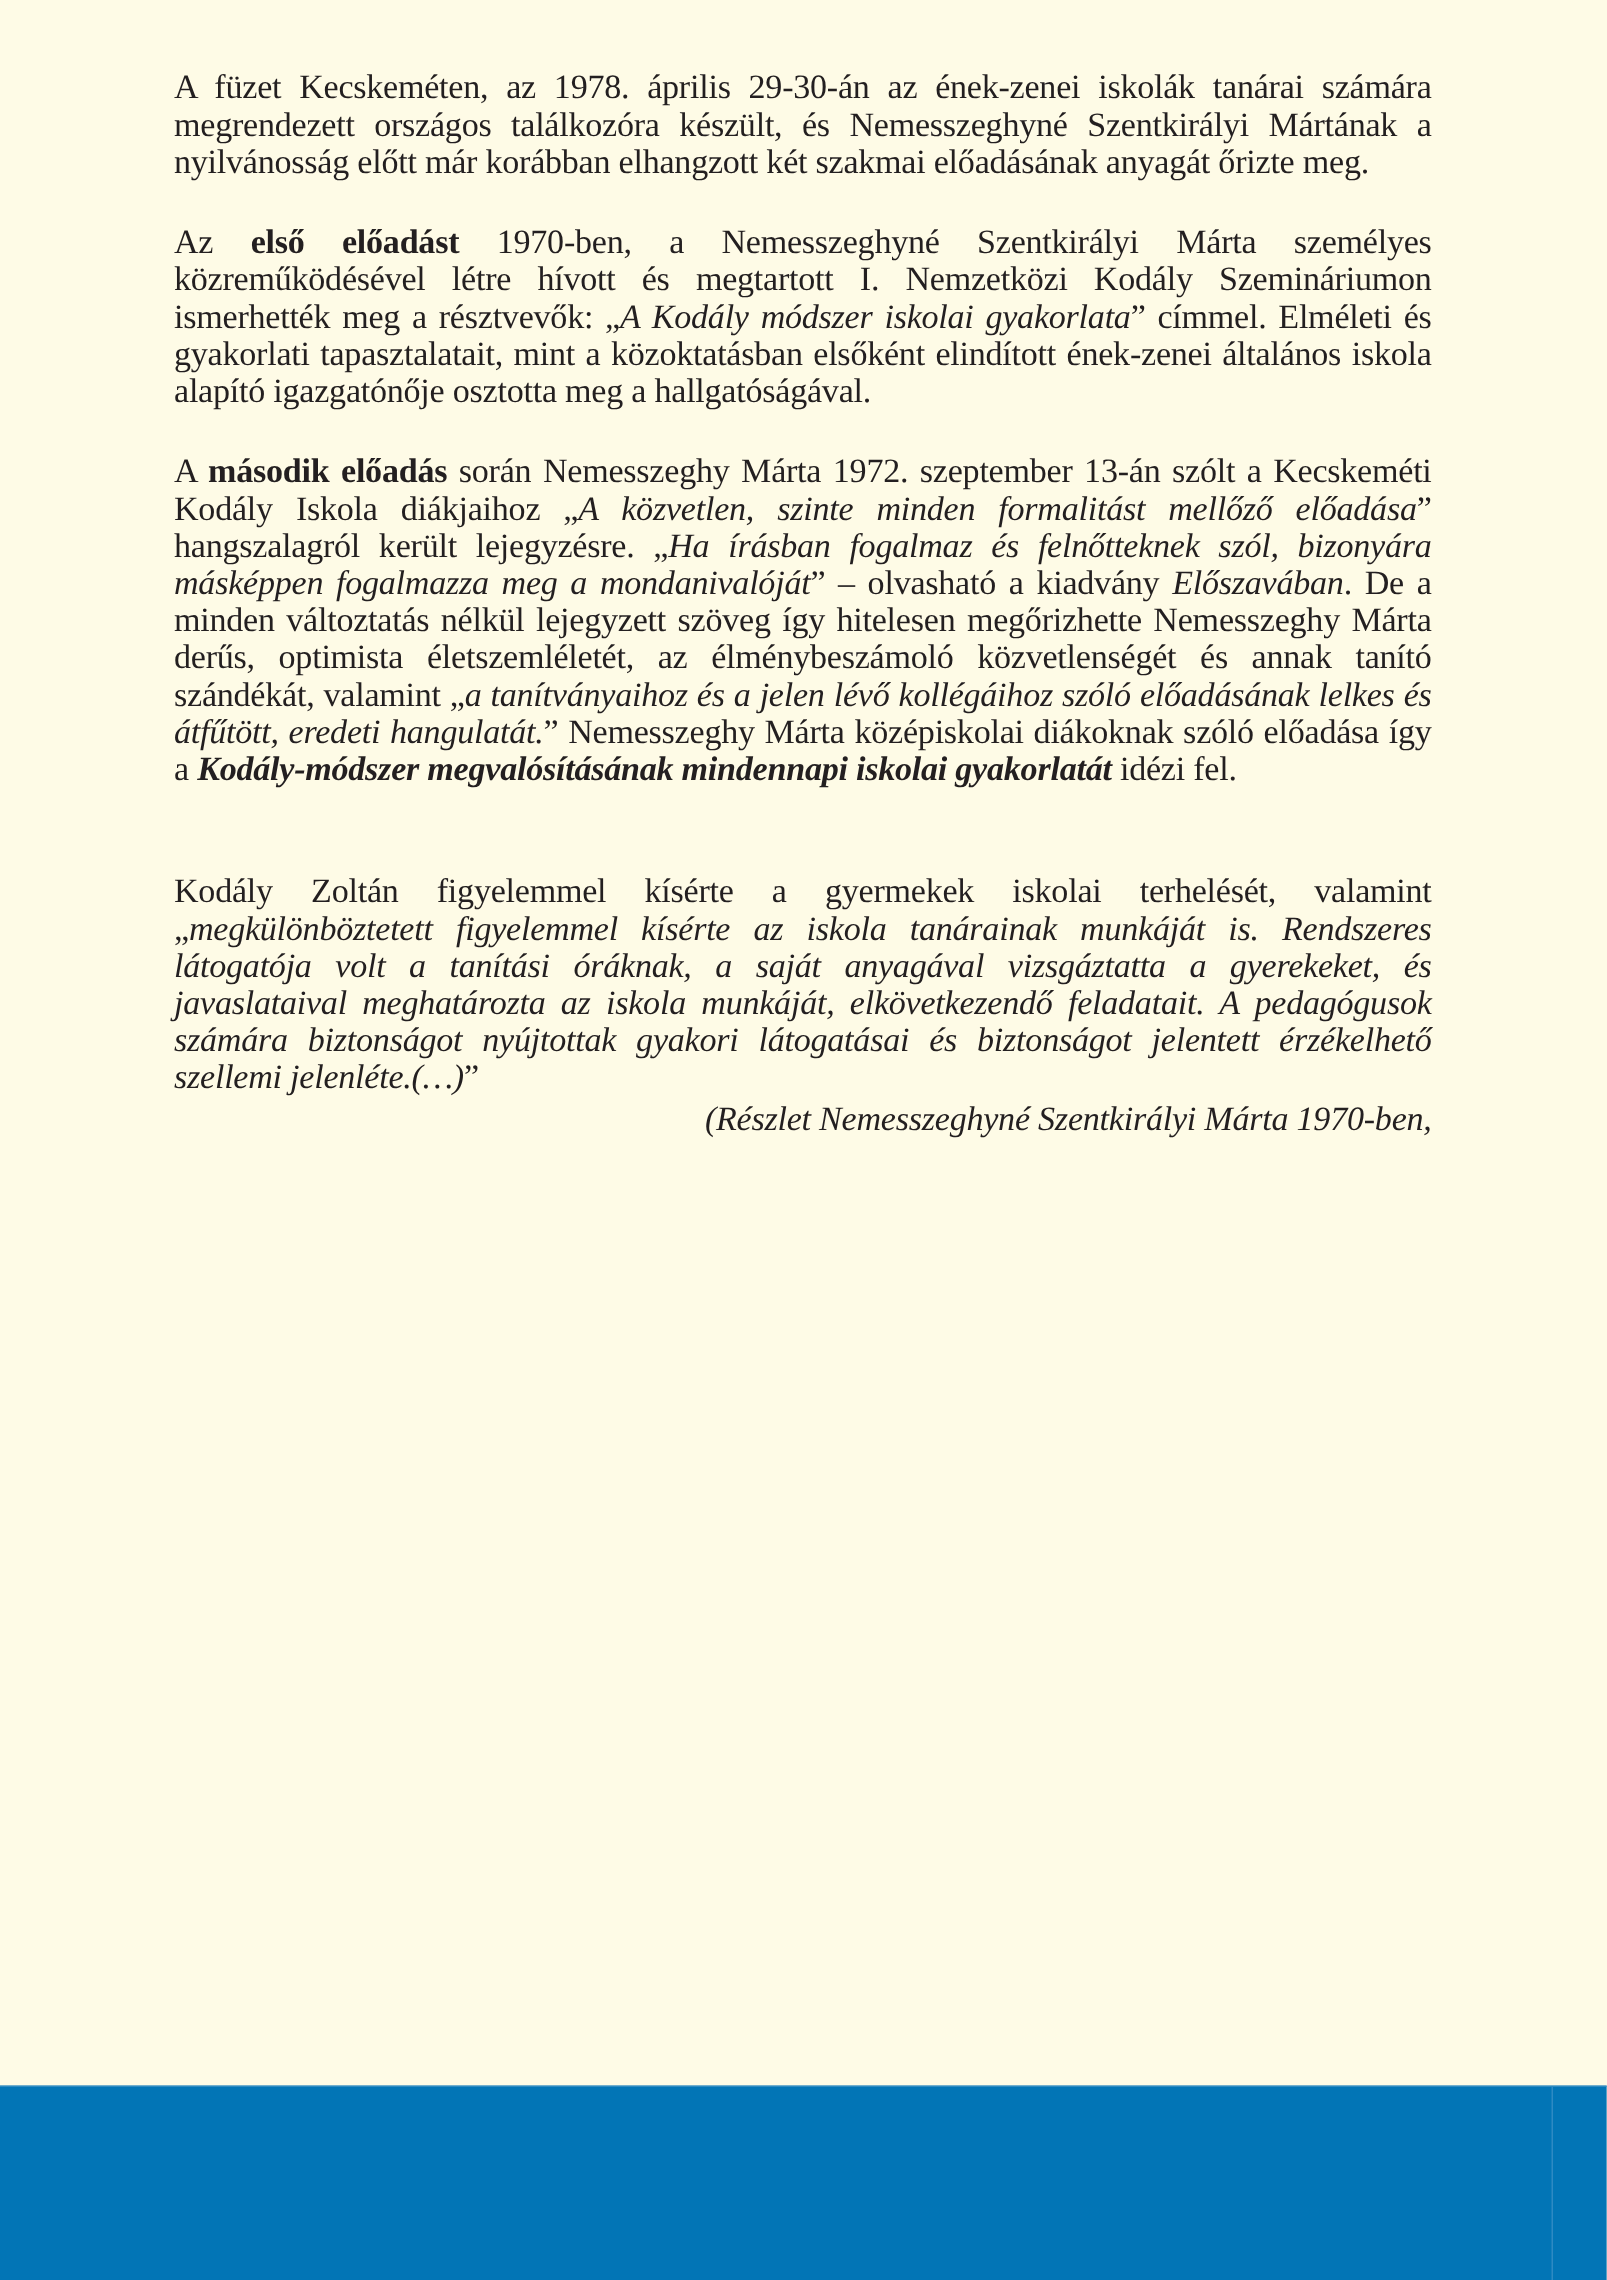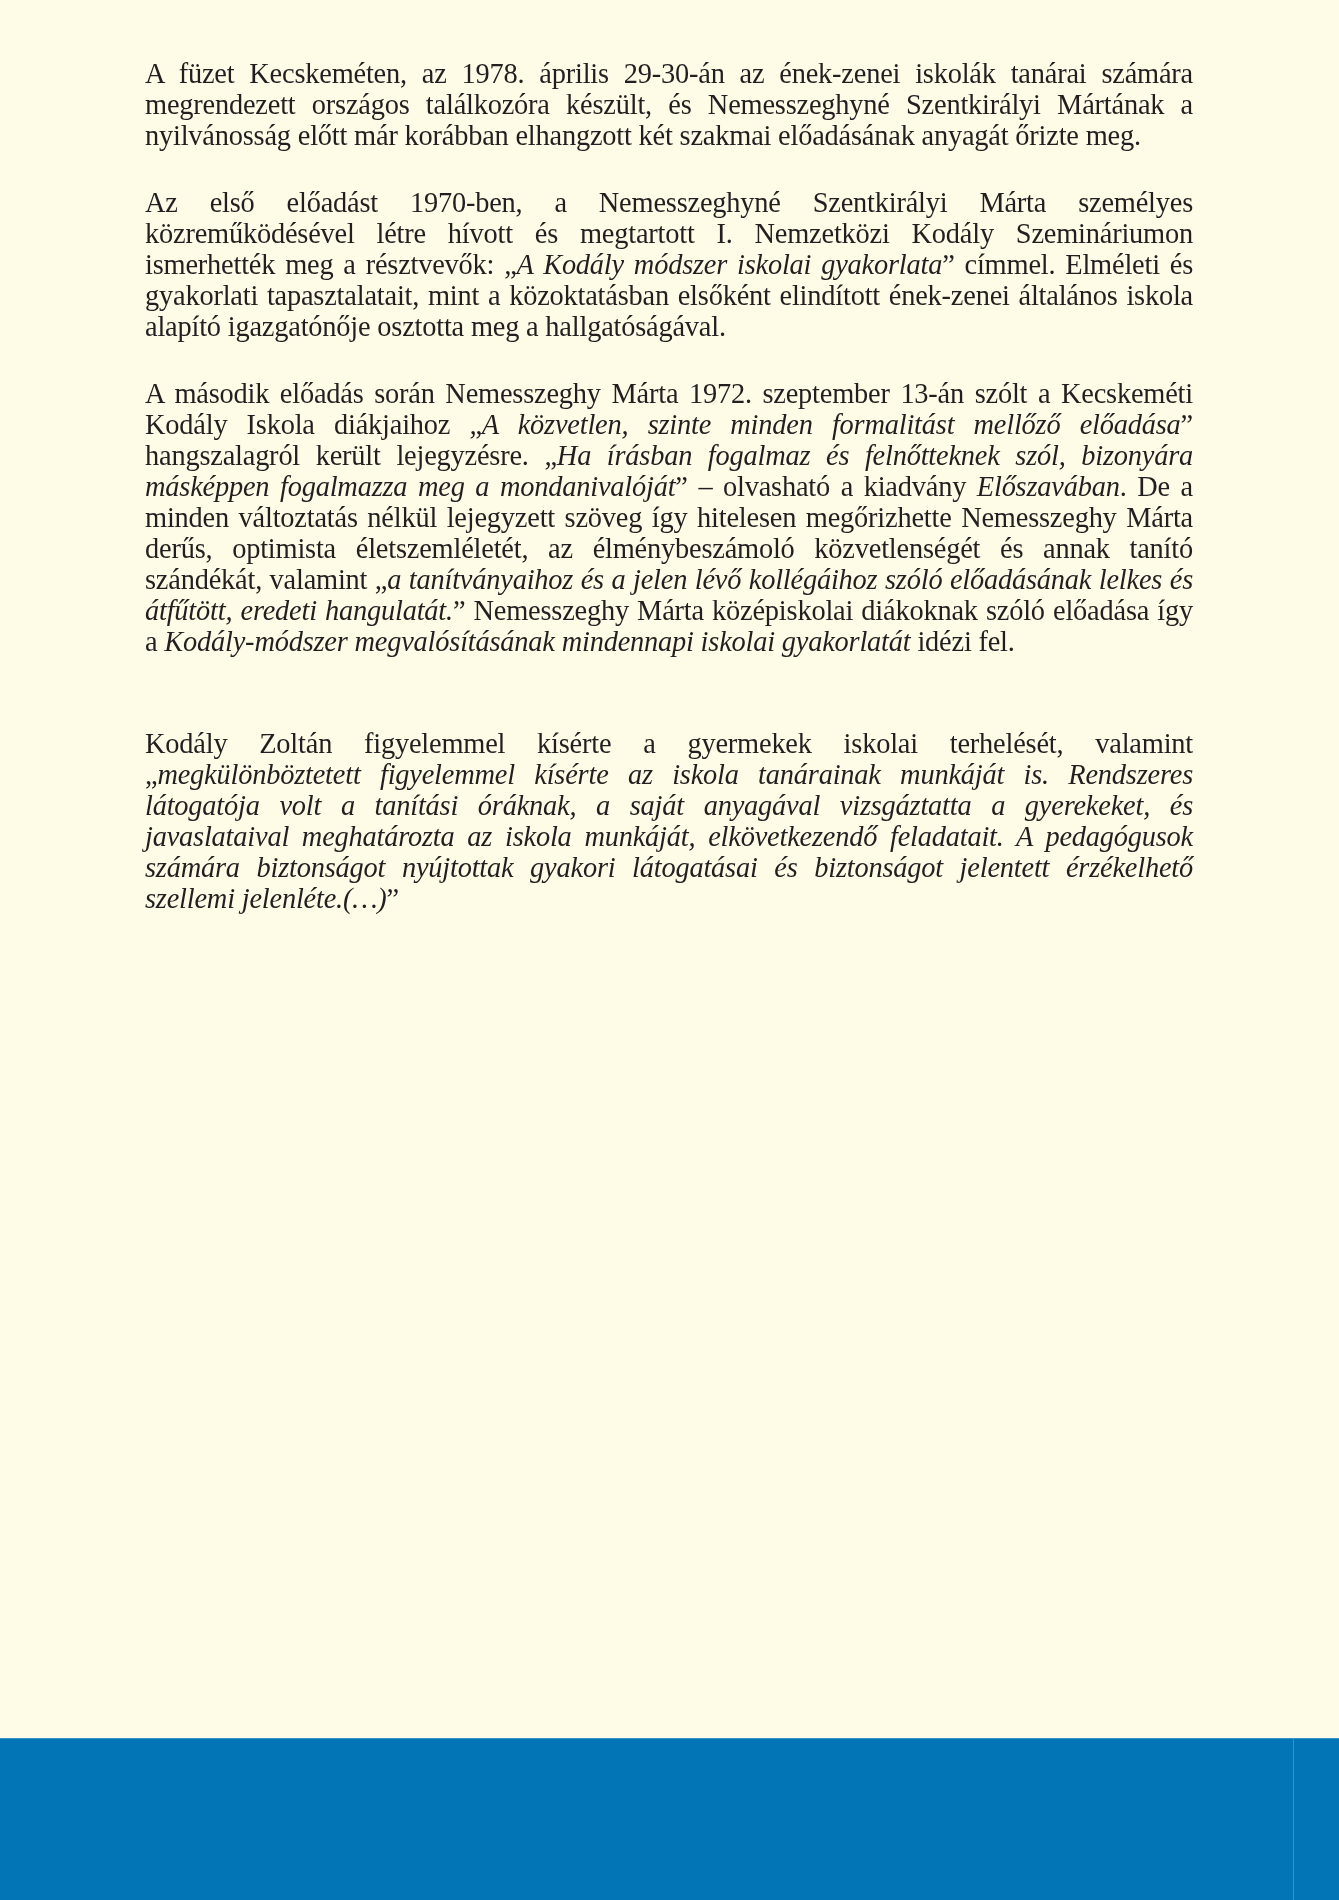--- a/index.html
+++ b/index.html
@@ -14,21 +14,21 @@
   }
   p {
     margin: 0; font-size: 28.4px; line-height: 31px;
     text-align: justify; hyphens: manual;
     letter-spacing: -0.2px;
   }
   .p1 { margin-bottom: 36px; }
   .p2 { margin-bottom: 36px; }
   .p3 { margin-bottom: 71px; margin-top: 24px; }
   .p4 { margin-bottom: 2px; }
-  b { font-weight: normal; }
+  b { font-weight: bold; }
   i { font-style: italic; }
   .attrib {
     text-align: right; font-style: italic; font-size: 28.4px; line-height: 35.6px;
     margin: 0; padding-right: 0;
   }
   .footer-band {
     position: absolute; left: 0; top: 1738px; width: 1339px; height: 162px;
     background: #0275b6; border-top: 1px solid #3b8fc4;
   }
   .footer-band .rule {
@@ -42,18 +42,19 @@
 <div class="page">
 
   <p class="p1">A füzet Kecskeméten, az 1978. április 29-30-án az ének-zenei iskolák tanárai számára megrendezett országos találkozóra készült, és Nemesszeghyné Szentkirályi Mártának a nyilvánosság előtt már korábban elhangzott két szakmai előadásának anyagát őrizte meg.</p>
 
   <p class="p2"><span>Az </span><b>első előadást</b><span> 1970-ben, a Nemesszeghyné Szentkirályi Márta személyes közreműködésével létre hívott és megtartott I. Nemzetközi Kodály Szemináriumon ismerhették meg a résztvevők: „</span><i>A Kodály módszer iskolai gyakorlata</i><span>” címmel. Elméleti és gyakorlati tapasztalatait, mint a közoktatásban elsőként elindított ének-zenei általános iskola alapító igazgatónője osztotta meg a hallgatóságával.</span></p>
 
   <p class="p3"><span>A </span><b>második előadás</b><span> során Nemesszeghy Márta 1972. szeptember 13-án szólt a Kecskeméti Kodály Iskola diákjaihoz „</span><i>A közvetlen, szinte minden formalitást mellőző előadása</i><span>” hangszalagról került lejegyzésre. „</span><i>Ha írásban fogalmaz és felnőtteknek szól, bizonyára másképpen fogalmazza meg a mondanivalóját</i><span>” – olvasható a kiadvány </span><i>Előszavában</i><span>. De a minden változtatás nélkül lejegyzett szöveg így hitelesen megőrizhette Nemesszeghy Márta derűs, optimista életszemléletét, az élménybeszámoló közvetlenségét és annak tanító szándékát, valamint „</span><i>a tanítványaihoz és a jelen lévő kollégáihoz szóló előadásának lelkes és átfűtött, eredeti hangulatát.</i><span>” Nemesszeghy Márta középiskolai diákoknak szóló előadása így a </span><b><i>Kodály-módszer megvalósításának mindennapi iskolai gyakorlatát</i></b><span> idézi fel.</span></p>
 
   <p class="p4"><span>Kodály Zoltán figyelemmel kísérte a gyermekek iskolai terhelését, valamint „</span><i>megkülönböztetett figyelemmel kísérte az iskola tanárainak munkáját is. Rendszeres látogatója volt a tanítási óráknak, a saját anyagával vizsgáztatta a gyerekeket, és javaslataival meghatározta az iskola munkáját, elkövetkezendő feladatait. A pedagógusok számára biztonságot nyújtottak gyakori látogatásai és biztonságot jelentett érzékelhető szellemi jelenléte.(…)</i><span>”</span></p>
 
+  <p class="attrib">(Részlet Nemesszeghyné Szentkirályi Márta 1970-ben,</p>
 
 </div>
 
 <div class="footer-band">
   <div class="rule"></div>
 </div>
 
 </body></html>

